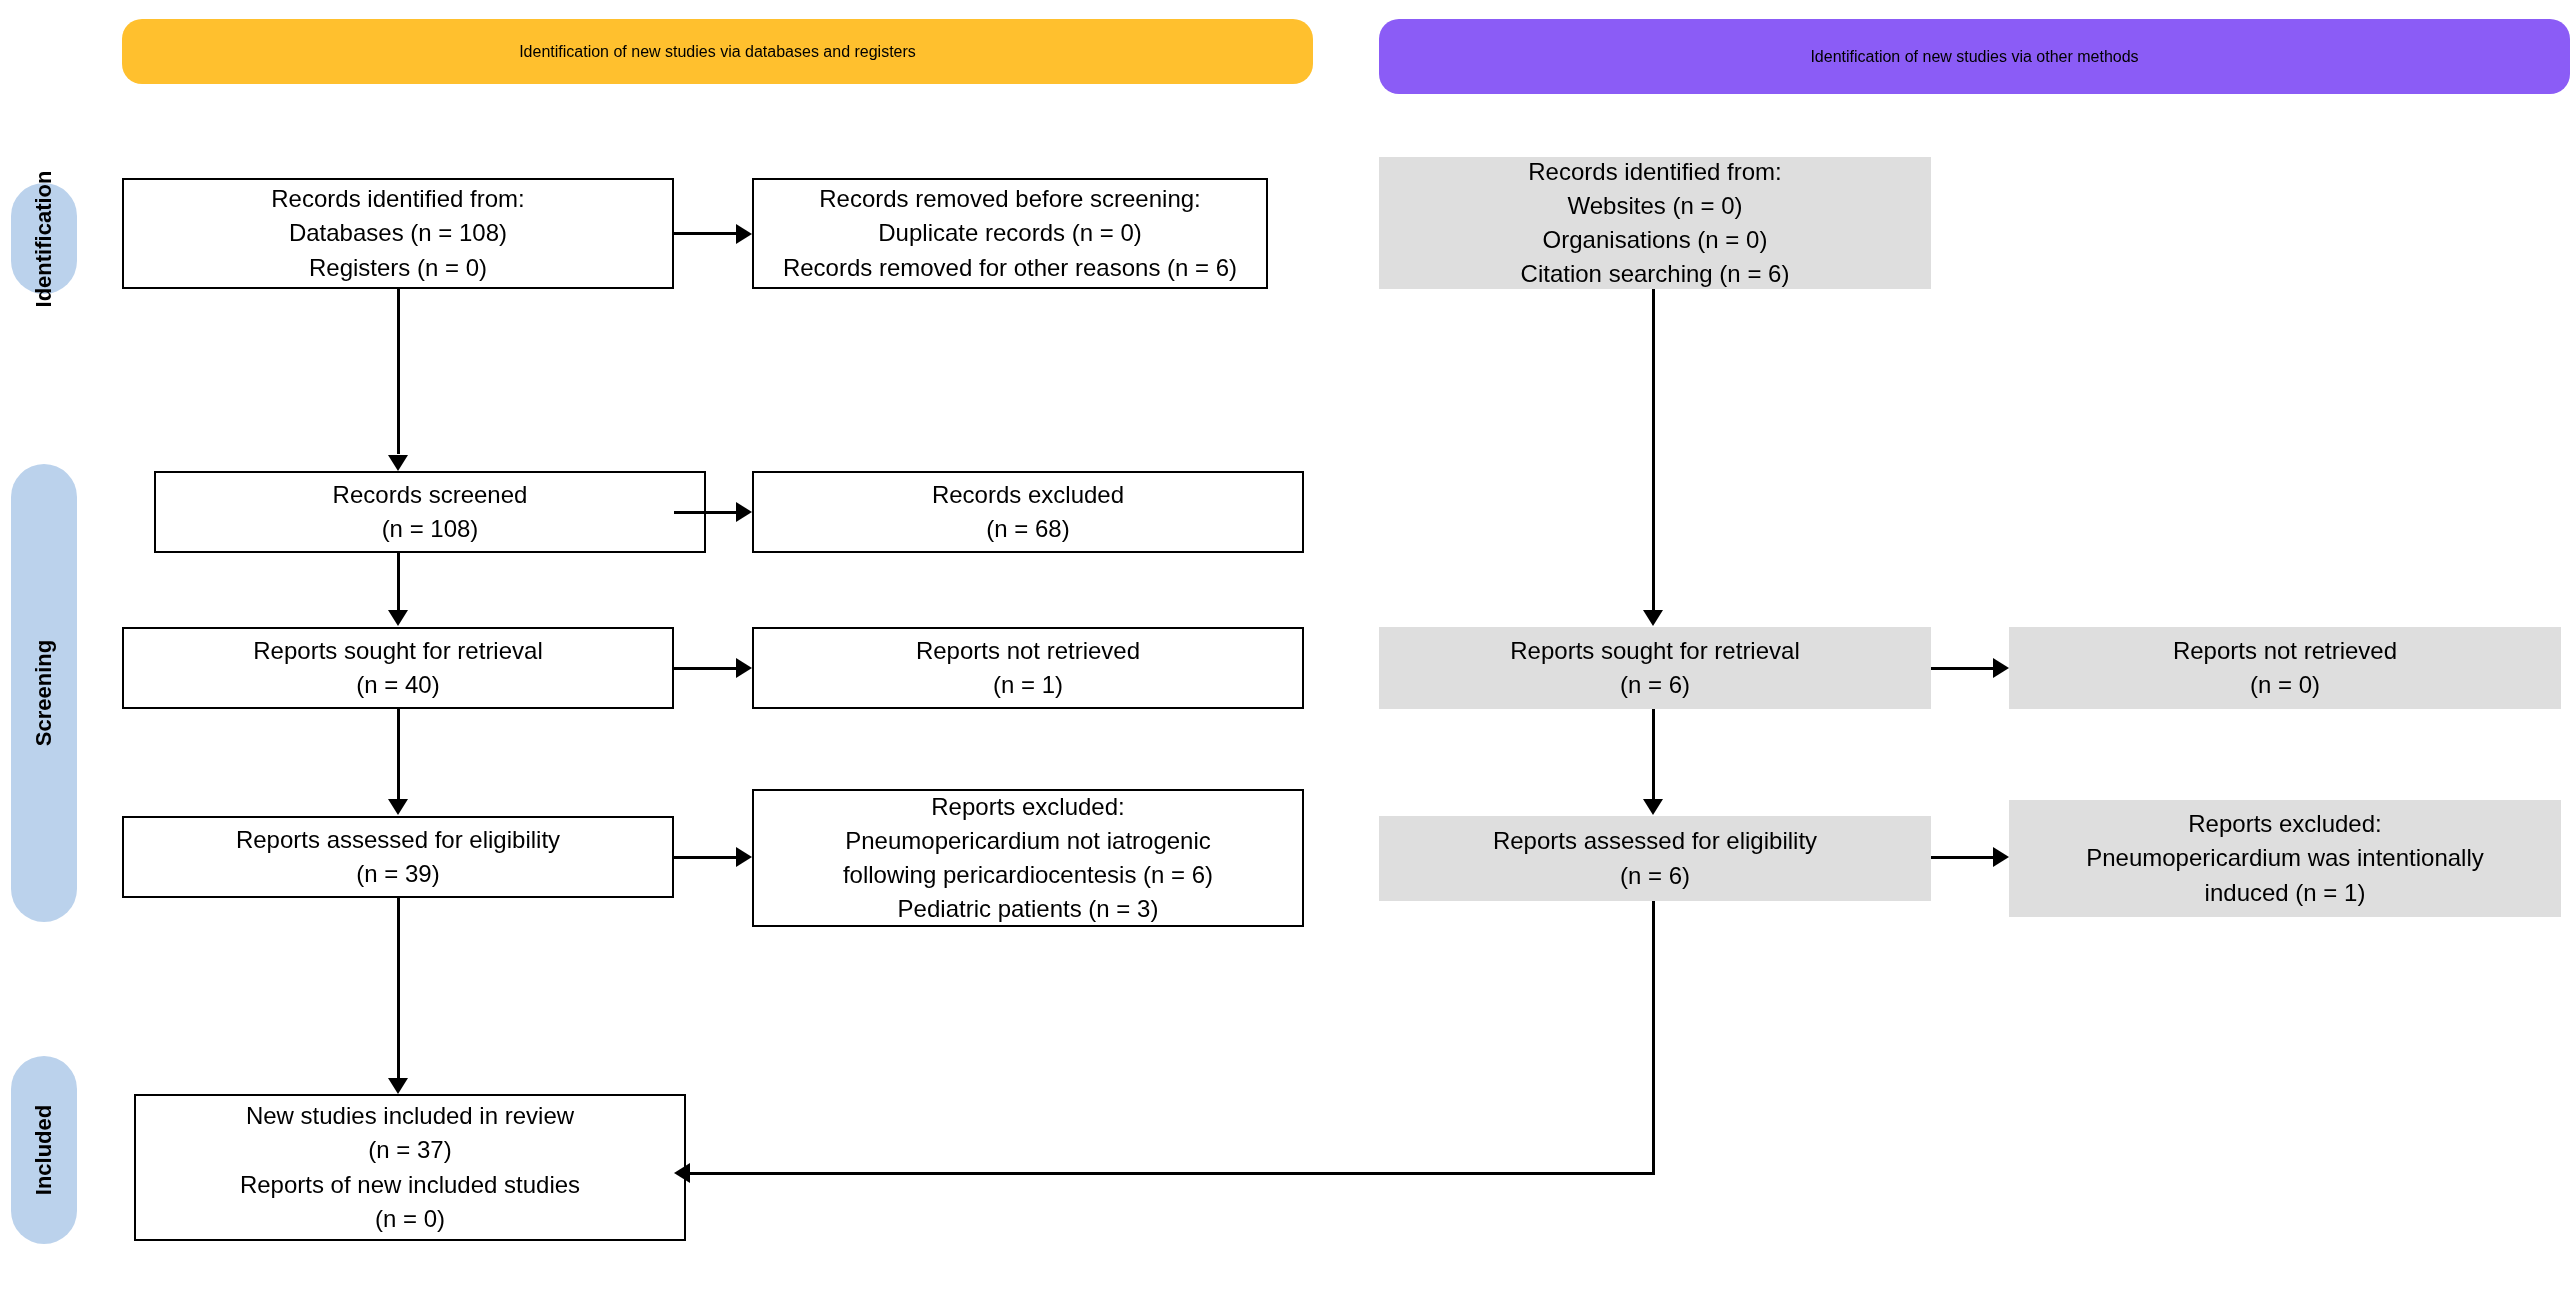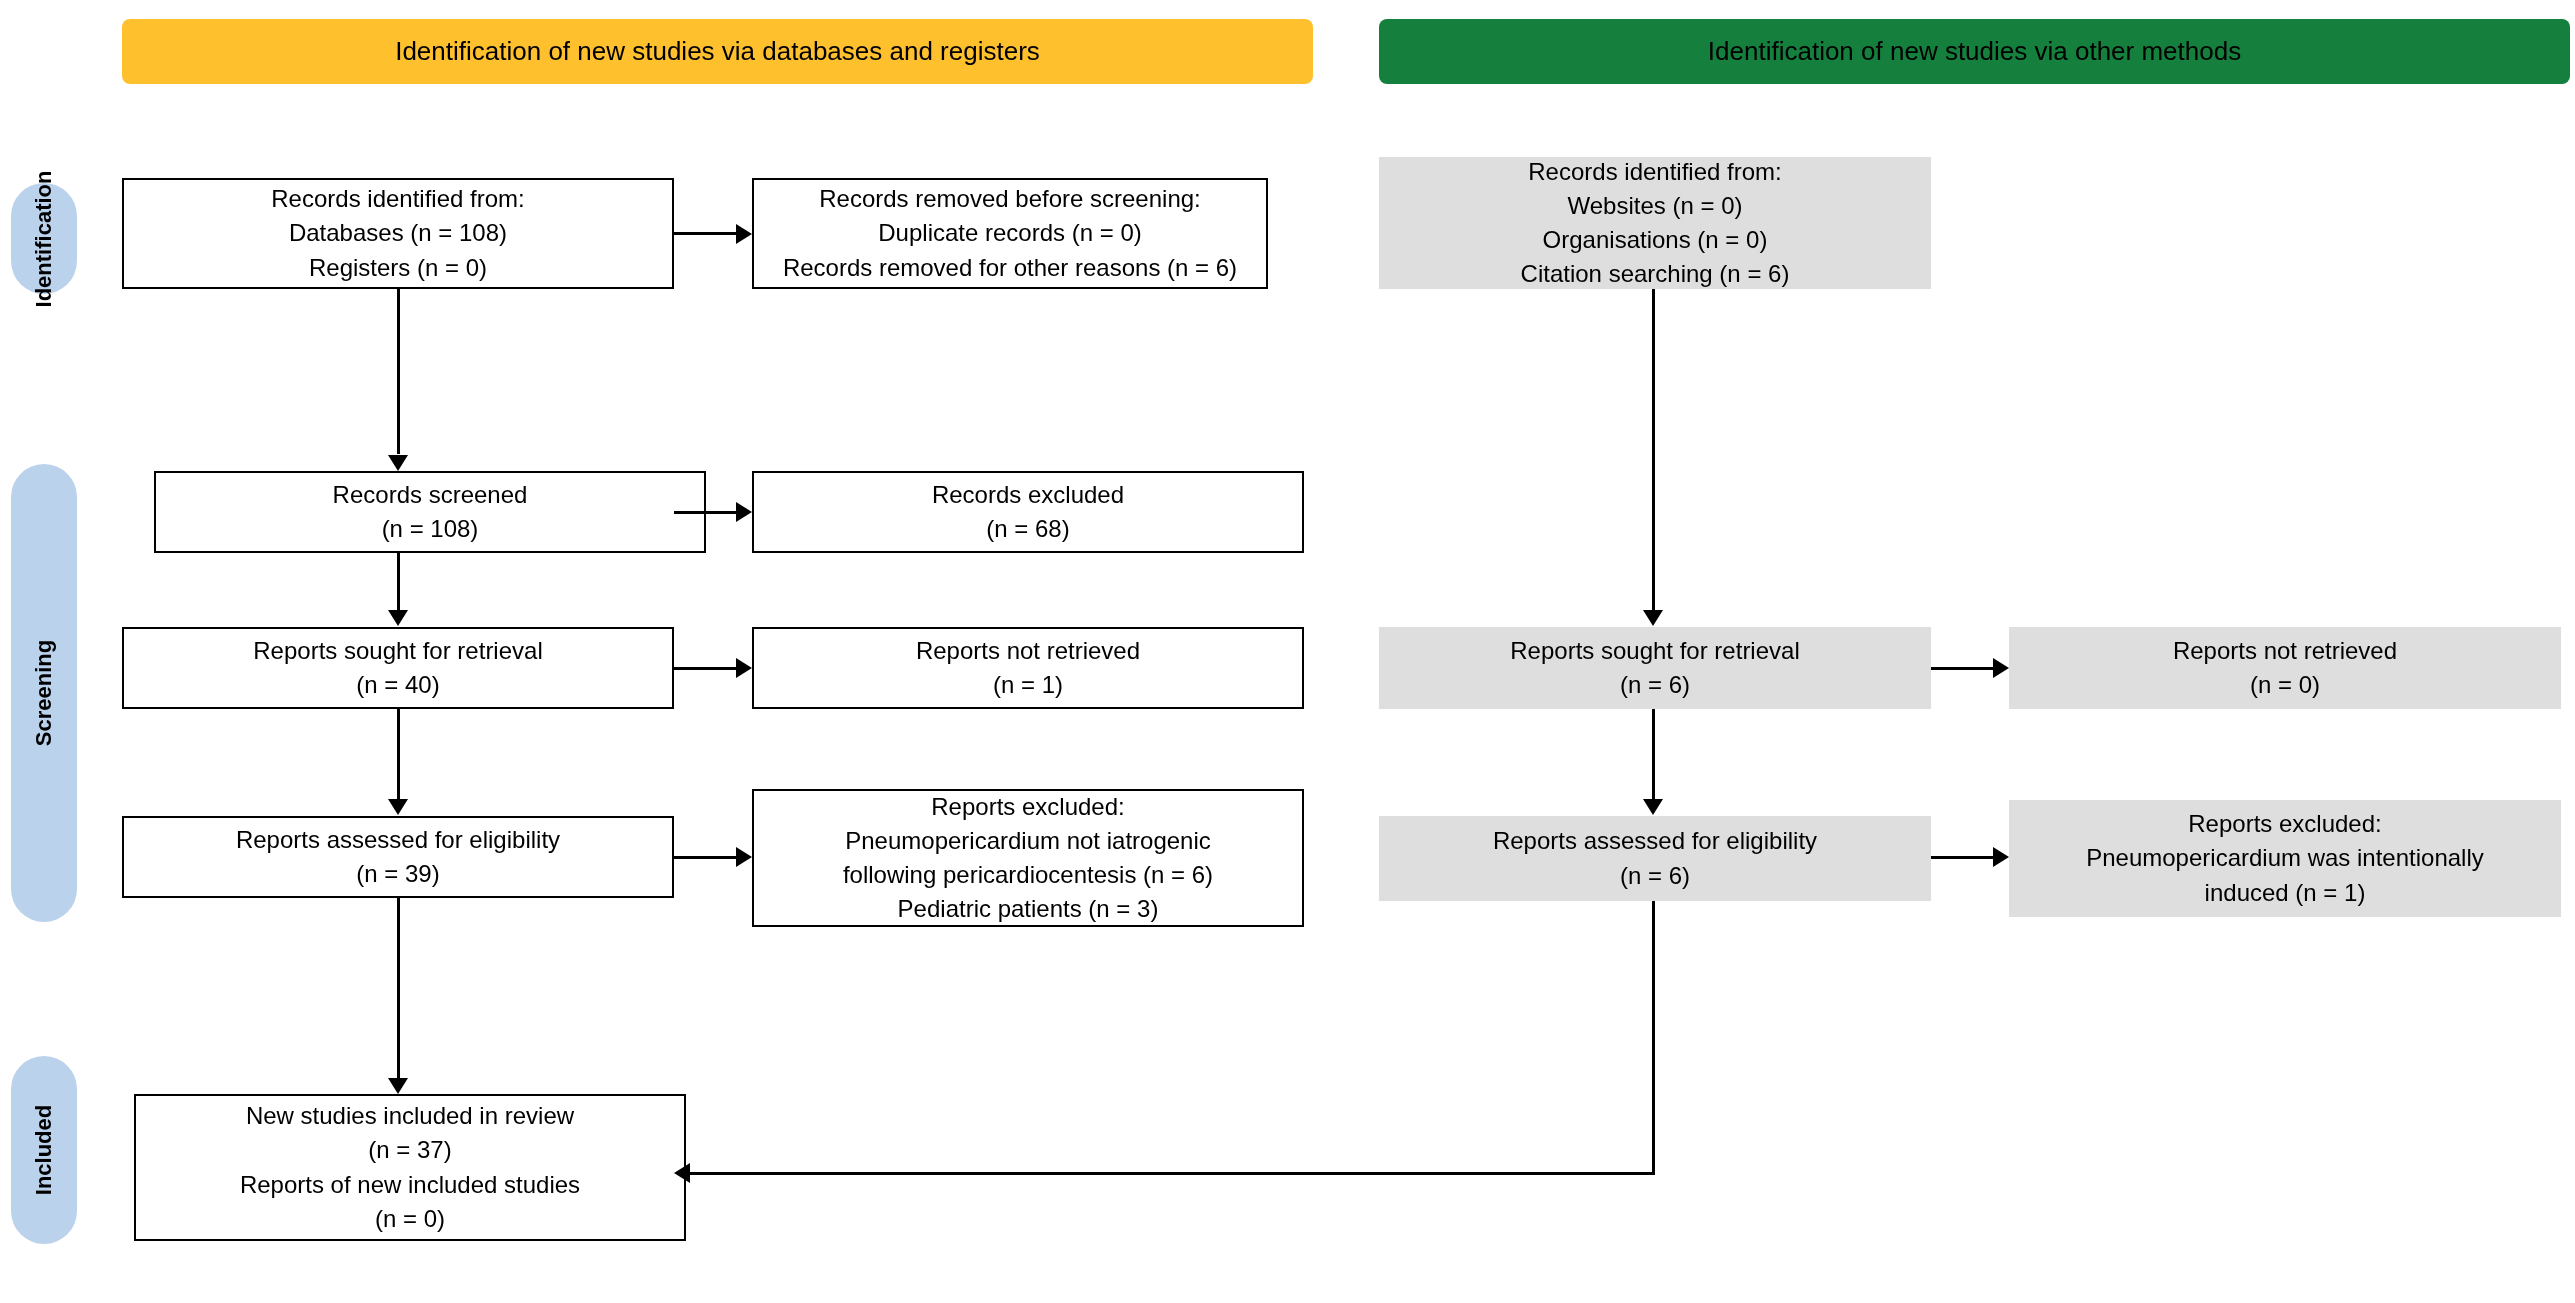--- a/index.html
+++ b/index.html
@@ -15,33 +15,33 @@
     background:#ffffff;
     overflow:hidden;
   }
 
   
   .banner{
     position:absolute;
     display:flex;
     align-items:center;
     justify-content:center;
-    border-radius:8px;
-    font-size:26px;
+    border-radius:20px;
+    font-size:16px;
     line-height:1.25;
     text-align:center;
     color:#000;
   }
   .banner.db{
     left:122px; top:19px; width:1191px; height:65px;
     background:#FFC02E;
   }
   .banner.other{
-    left:1379px; top:19px; width:1191px; height:65px;
-    background:#15803d;
+    left:1379px; top:19px; width:1191px; height:75px;
+    background:#8b5cf6;
   }
 
   
   .stage{
     position:absolute;
     left:10.6px;
     width:66px;
     background:#BBD2EC;
     border-radius:33px;
   }

